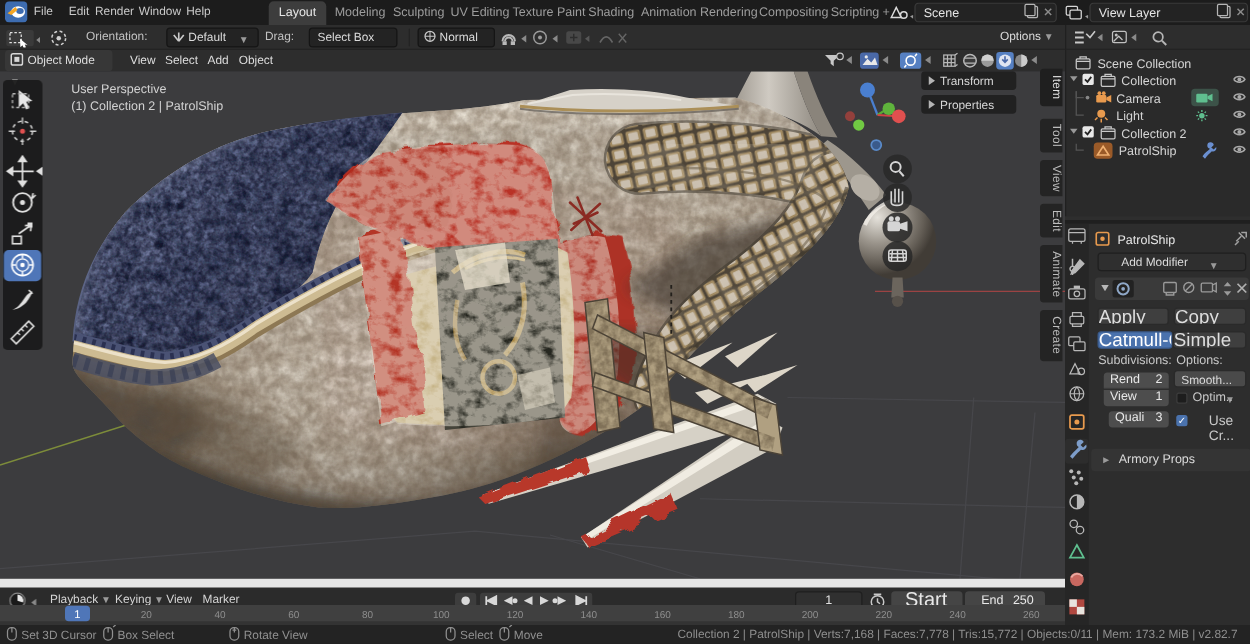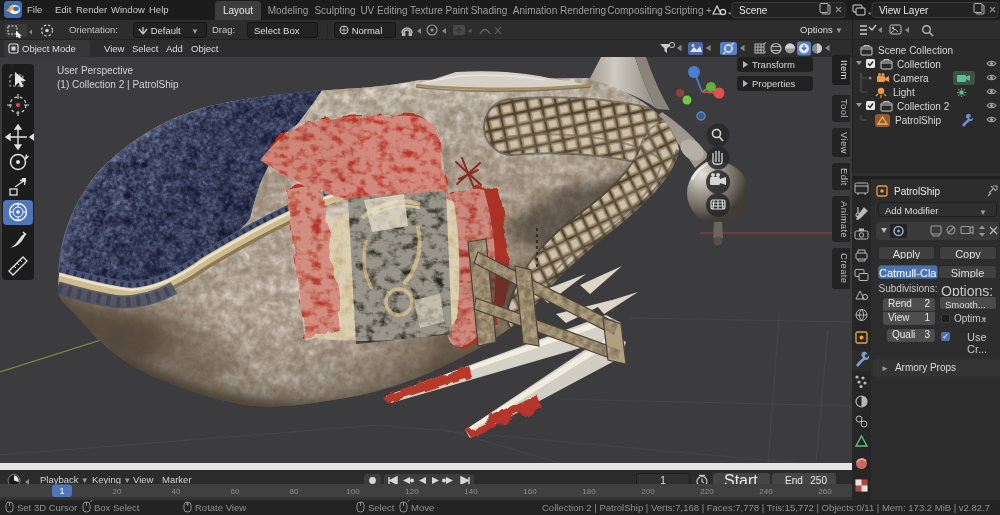--- a/index.html
+++ b/index.html
@@ -24,21 +24,21 @@
 #viewport{left:0;top:57px;width:852px;height:406px;background:#3c3c3e;}
 
 #toolbar{left:2px;top:64px;width:32px;height:216px;background:rgba(26,26,26,.92);border-radius:4px;}
 
 .sidetab{position:absolute;left:832px;width:18px;background:#242424;color:#bdbdbd;font-size:9.5px;border-radius:3px 0 0 3px;writing-mode:vertical-rl;text-align:center;letter-spacing:.3px;}
 
 #outliner{left:852px;top:40px;width:148px;height:133px;background:#2a2a2a;border-left:1px solid #202020;}
 
 #props{left:852px;top:176px;width:148px;height:324px;background:#2d2d2d;border-left:1px solid #202020;border-top:3px solid #1f1f1f;}
 #ptabs{left:852px;top:179px;width:19px;height:321px;background:#262626;}
-.pbtn{position:absolute;border-radius:3px;background:#3f3f3f;border:1px solid #2a2a2a;color:#dedede;font-size:11px;text-align:center;white-space:nowrap;overflow:hidden;}
+.pbtn{position:absolute;border-radius:3px;background:#3f3f3f;border:1px solid #2a2a2a;color:#dedede;font-size:15px;white-space:nowrap;overflow:hidden;}
 .pfield{position:absolute;border-radius:3px;background:#4d4d4d;color:#e8e8e8;font-size:10px;}
 
 #timeline{left:0;top:463px;width:852px;height:21px;background:#2b2b2b;border-top:7px solid #e5e5e5;}
 #ruler{left:0;top:484px;width:852px;height:16px;background:#3f3f3f;}
 
 #status{left:0;top:500px;width:1000px;height:15px;background:#232323;color:#909090;font-size:9.5px;line-height:15px;}
 </style>
 </head>
 <body>
 <div id="app">
@@ -587,21 +587,21 @@
   <div class="abs" id="props">
     <svg class="abs" style="left:22px;top:4px" width="126" height="16" viewBox="0 0 126 16">
       <rect x="2" y="3" width="10" height="10" rx="1.5" fill="none" stroke="#e89a4e" stroke-width="1.3"></rect>
         <circle cx="7" cy="8" r="1.8" fill="#e89a4e"></circle>
       <text x="19" y="12" font-family="Liberation Sans,sans-serif" font-size="10" fill="#e8e8e8">PatrolShip</text>
       <g transform="translate(112,2)" stroke="#a0a0a0" stroke-width="1.2" fill="none">
           <path d="M4,1 l5,5 M2,8 l4,-4 M1,11 l3,-3"></path>
           <path d="M6,1 l4,0 l0,4"></path>
         </g>
     </svg>
-    <div class="drop" style="left:25px;top:23px;width:119px;height:15px;padding:1px 6px;background:#2f2f2f;border-color:#1f1f1f">Add Modifier<span class="arr" style="margin-top:2px">▼</span></div>
+    <div class="drop" style="left:25px;top:23px;width:119px;height:15px;padding:1px 18px;background:#2f2f2f;border-color:#1f1f1f">Add Modifier<span class="arr" style="margin-top:2px">▼</span></div>
     <div class="abs" style="left:23px;top:43px;width:123px;height:18px;background:#3a3a3a;border-radius:3px">
       <svg width="123" height="18" viewBox="0 0 123 18">
         <path d="M5,6 l6,0 l-3,5 z" fill="#b8b8b8"></path>
         <rect x="14" y="2" width="17" height="14" rx="2" fill="#222"></rect>
           <circle cx="22.5" cy="9" r="4.5" fill="none" stroke="#8fa8c8" stroke-width="1.6"></circle>
           <circle cx="22.5" cy="9" r="1.5" fill="#8fa8c8"></circle>
         <g stroke="#9a9a9a" stroke-width="1.1" fill="none">
           <rect x="55" y="4" width="10" height="8" rx="1"></rect>
             <path d="M57,12 v2 h6 v-2"></path>
           <circle cx="75" cy="8" r="4"></circle>
@@ -611,21 +611,21 @@
         </g>
         <path d="M103,7 l3,-3.5 l3,3.5 z M103,11 l3,3.5 l3,-3.5 z" fill="#9a9a9a"></path>
         <path d="M114,5 l7,7 m0,-7 l-7,7" stroke="#b0b0b0" stroke-width="1.4"></path>
       </svg>
     </div>
     <div class="pbtn" style="left:25px;top:67px;width:57px;height:14px;line-height:14px">Apply</div>
     <div class="pbtn" style="left:86px;top:67px;width:58px;height:14px;line-height:14px">Copy</div>
     <div class="pbtn" style="left:25px;top:86px;width:60px;height:14px;line-height:14px;background:#4a72ad;border-color:#3a5a8a;color:#fff">Catmull-Clark</div>
     <div class="pbtn" style="left:85px;top:86px;width:59px;height:14px;line-height:14px">Simple</div>
     <div class="abs" style="left:25px;top:104px;width:60px;text-align:center;font-size:10px;color:#c8c8c8">Subdivisions:</div>
-    <div class="abs" style="left:88px;top:104px;font-size:14px;color:#c8c8c8">Options:</div>
+    <div class="abs" style="left:88px;top:104px;font-size:10px;color:#c8c8c8">Options:</div>
     <div class="pfield" style="left:30px;top:119px;width:52px;height:13px;border-radius:3px 3px 0 0;border-bottom:1px solid #424242"><span style="margin-left:5px">Rend</span><span style="float:right;margin-right:5px">2</span></div>
     <div class="pfield" style="left:30px;top:133px;width:52px;height:13px;border-radius:0 0 3px 3px"><span style="margin-left:5px">View</span><span style="float:right;margin-right:5px">1</span></div>
     <div class="pfield" style="left:34px;top:150px;width:48px;height:13px"><span style="margin-left:5px">Quali</span><span style="float:right;margin-right:5px">3</span></div>
     <div class="drop" style="left:86px;top:117px;width:58px;height:14px;padding:1px 5px;background:#4a4a4a;border-color:#2a2a2a">Smooth...<span class="arr">▼</span></div>
     <div class="abs" style="left:88px;top:135px;width:9px;height:9px;background:#1d1d1d;border:1px solid #3d3d3d;border-radius:2px"></div>
     <div class="abs" style="left:101px;top:134px;font-size:10px;color:#c8c8c8">Optim..</div>
     <div class="abs" style="left:88px;top:153px;width:9px;height:9px;background:#4a72ad;border-radius:2px;color:#fff;font-size:8px;line-height:9px;text-align:center">✓</div>
     <div class="abs" style="left:114px;top:152px;font-size:11px;color:#c8c8c8">Use Cr...</div>
     <div class="abs" style="left:20px;top:180px;width:128px;height:18px;background:#343434;border-radius:3px;font-size:10px;color:#dadada;line-height:18px"><span style="color:#9a9a9a;margin:0 6px 0 8px;font-size:8px">►</span>Armory Props</div>
   </div>

